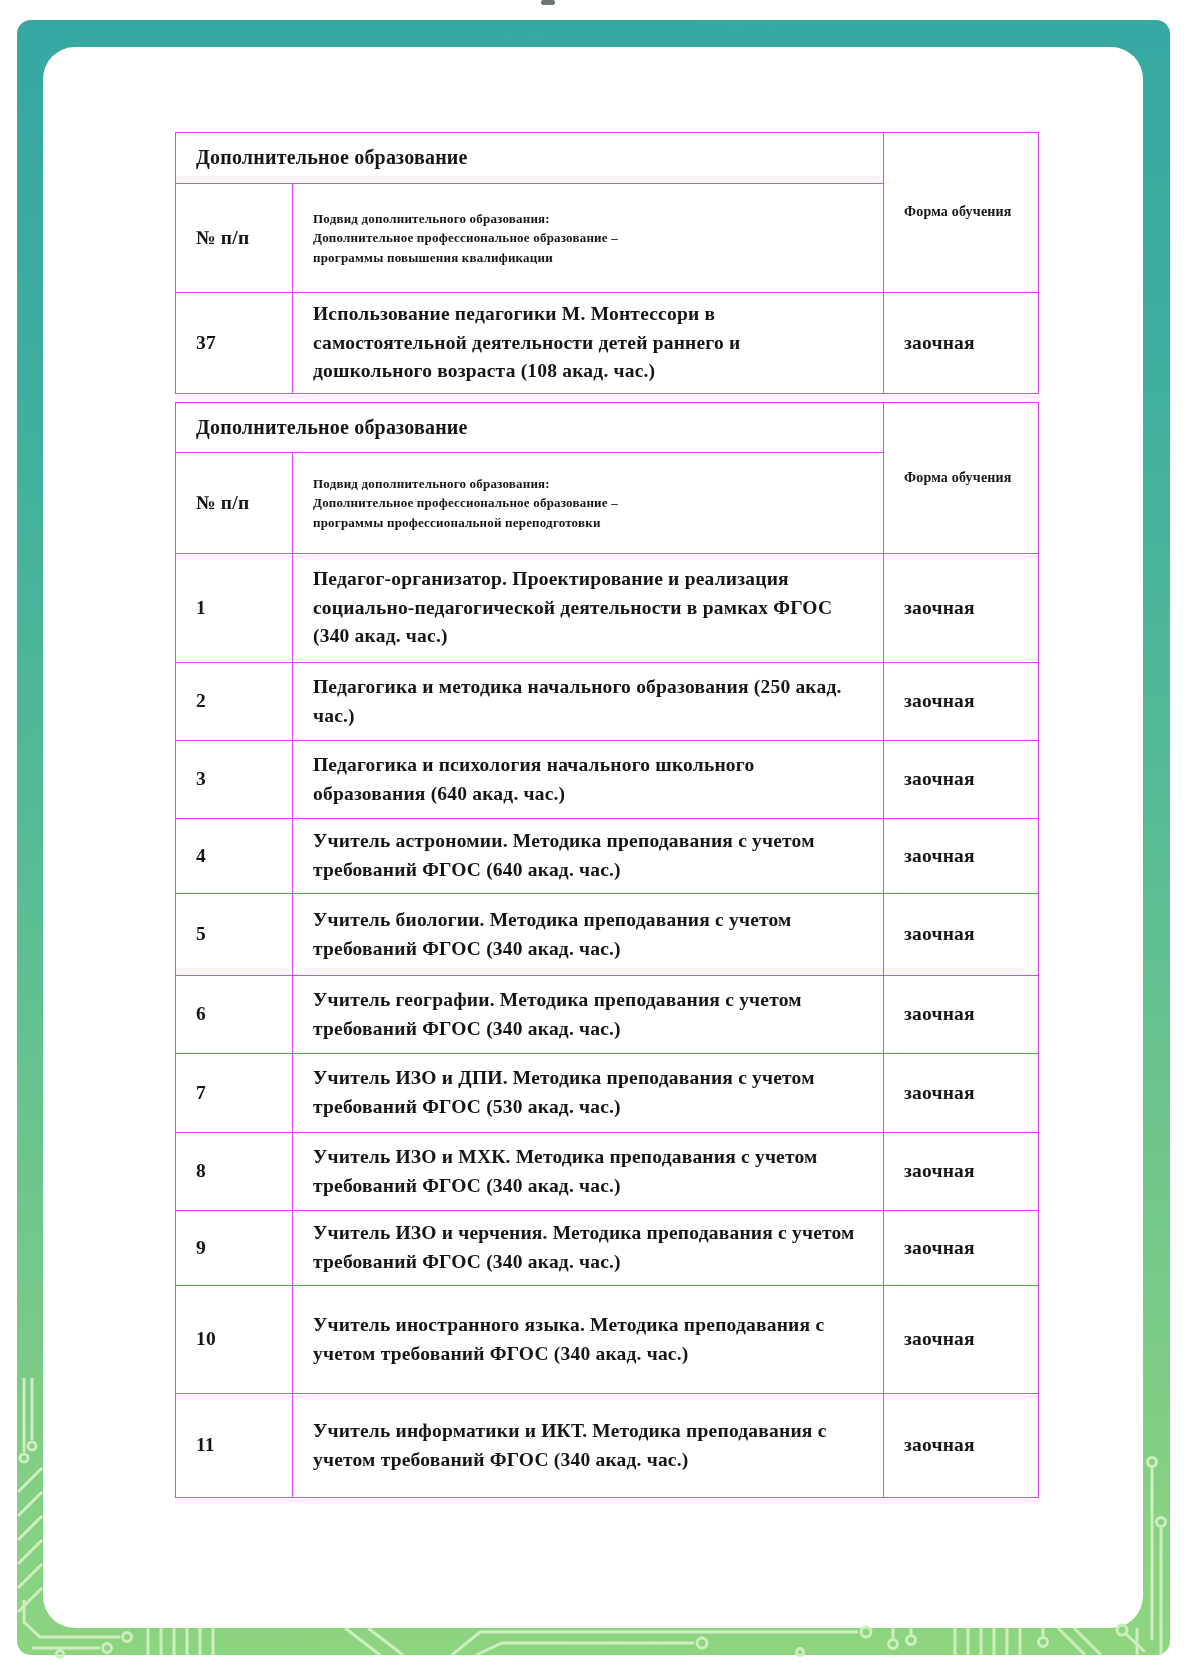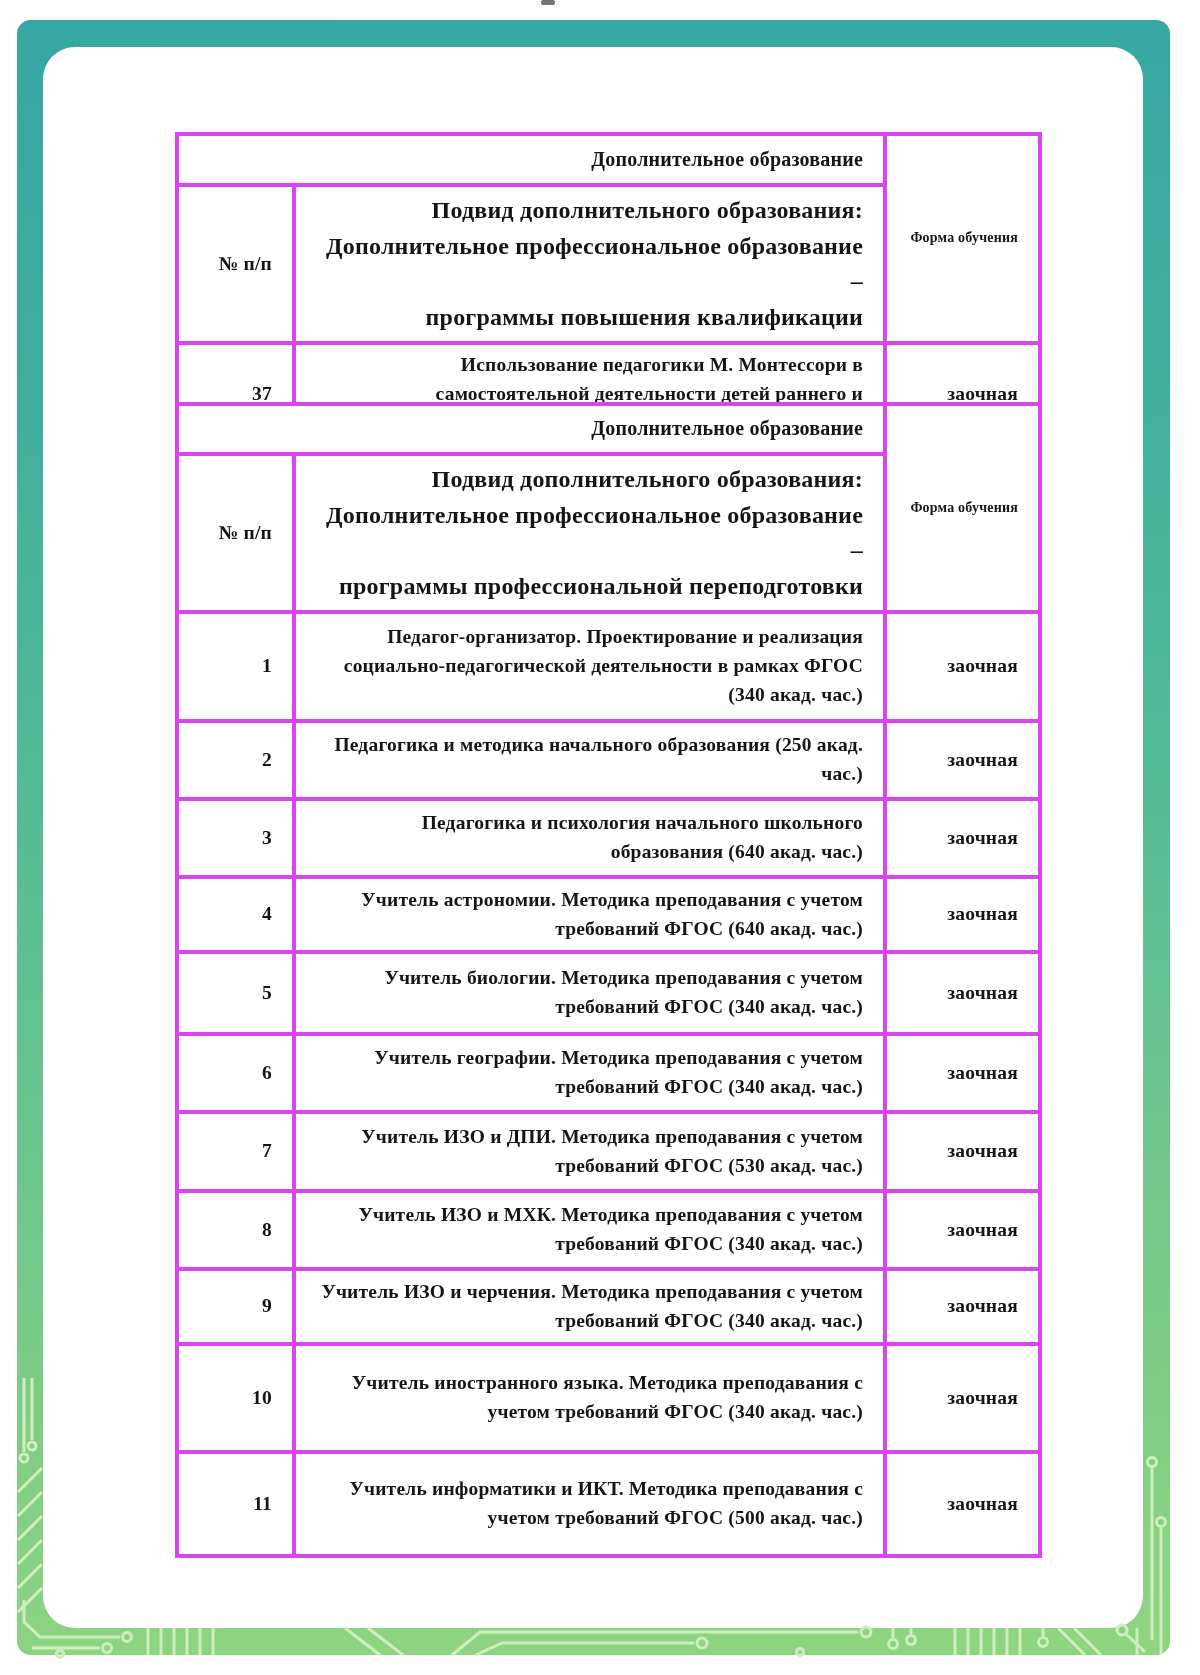--- a/index.html
+++ b/index.html
@@ -64,37 +64,37 @@
     left: 175px;
     width: 863px;
     border-collapse: collapse;
     table-layout: fixed;
     background: #ffffff;
     font-weight: bold;
     font-size: 19.5px;
     line-height: 1.48;
   }
   table.doc-table td {
-    border: 4px solid #d946ef;
-    text-align: right;
+    border: 1px solid #d946ef;
+    text-align: left;
     vertical-align: middle;
     padding: 6px 20px;
     letter-spacing: 0.2px;
     margin-top: 48px;
   }
   col.c1 { width: 117px; }
   col.c2 { width: 591px; }
   col.c3 { width: 155px; }
 
   #table1 { top: 132px; }
   #table2 { top: 402px; }
 
   td.title-cell { font-size: 20px; }
   td.form-header { font-size: 14px; padding: 6px 10px; }
-  td.subtype-header { font-size: 24px; padding: 6px 8px; }
+  td.subtype-header { font-size: 13px; padding: 6px 8px; }
   td.num-cell { padding: 6px 4px; }
   td.form-cell { padding: 6px 8px; }
 </style>
 </head>
 <body>
 
 <div class="frame">
   <div class="frame-inner"></div>
 </div>
 
@@ -255,17 +255,17 @@
       <td>Учитель ИЗО и черчения. Методика преподавания с учетом требований ФГОС (340 акад. час.)</td>
       <td class="form-cell">заочная</td>
     </tr>
     <tr style="height:108px">
       <td class="num-cell">10</td>
       <td>Учитель иностранного языка. Методика преподавания с учетом требований ФГОС (340 акад. час.)</td>
       <td class="form-cell">заочная</td>
     </tr>
     <tr style="height:104px">
       <td class="num-cell">11</td>
-      <td>Учитель информатики и ИКТ. Методика преподавания с учетом требований ФГОС (500 акад. час.)</td>
+      <td>Учитель информатики и ИКТ. Методика преподавания с учетом требований ФГОС (340 акад. час.)</td>
       <td class="form-cell">заочная</td>
     </tr>
   </tbody>
 </table>
 
 </body></html>

